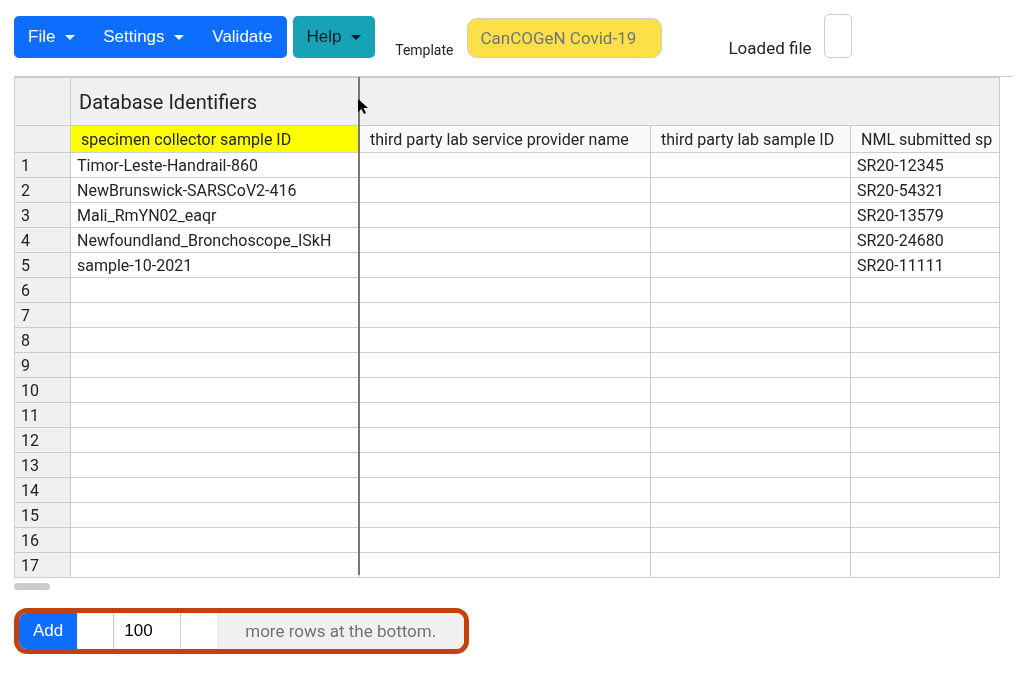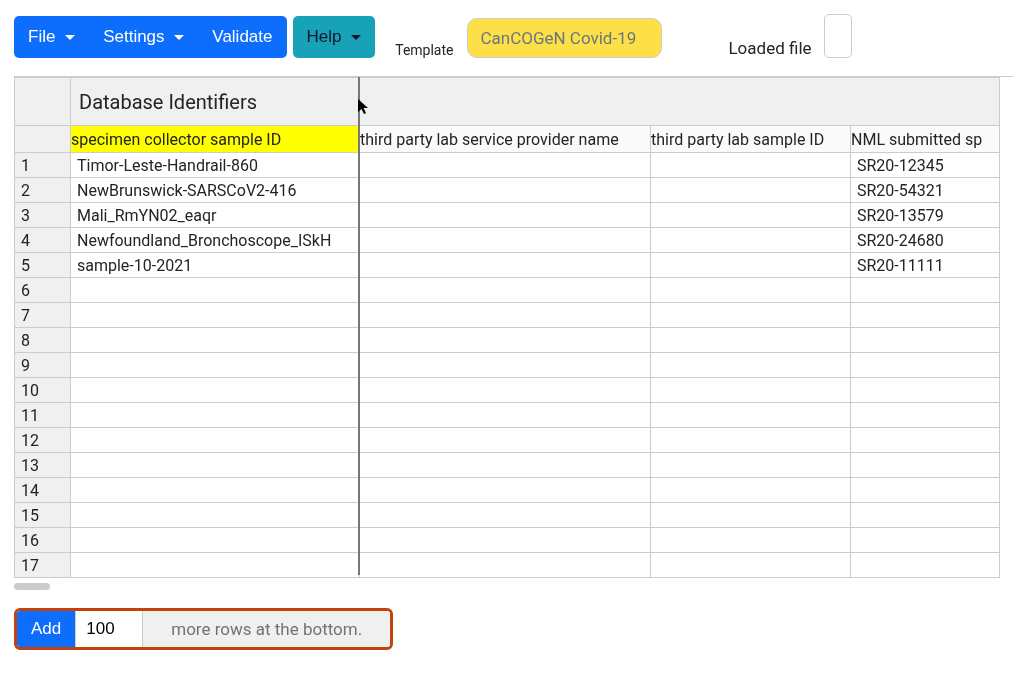--- a/index.html
+++ b/index.html
@@ -109,21 +109,21 @@
     padding: 6px 8px;
   }
   tr.group-hdr th.big {
     font-size: 20px;
   }
   
   tr.col-hdr th {
     background: #fafafa;
     height: 27px;
     font-weight: 400;
-    padding: 2px 0;
+    padding: 2px 10px;
   }
   tr.col-hdr th.required {
     background: #ffff00;
   }
   
   col.rownum { width: 56px; }
   th.rownum, td.rownum {
     background: #f0f0f0;
     text-align: left;
     color: #222;
@@ -161,24 +161,25 @@
     height: 7px;
     background: #ccc;
     border-radius: 4px;
     margin-top: 2px;
   }
 
   
   .addrow-group {
     display: inline-flex;
     align-items: stretch;
-    border: 3px solid #c2410c;
-    border-radius: 6px;
+    border: 5px solid #c2410c;
+    border-radius: 13px;
     overflow: hidden;
     margin-top: 18px;
+    gap: 36px;
   }
   .addrow-group .btn-add {
     background: #0d6efd;
     color: #fff;
     border: none;
     padding: 8px 14px;
     font-size: 17px;
     cursor: pointer;
   }
   .addrow-group input {

